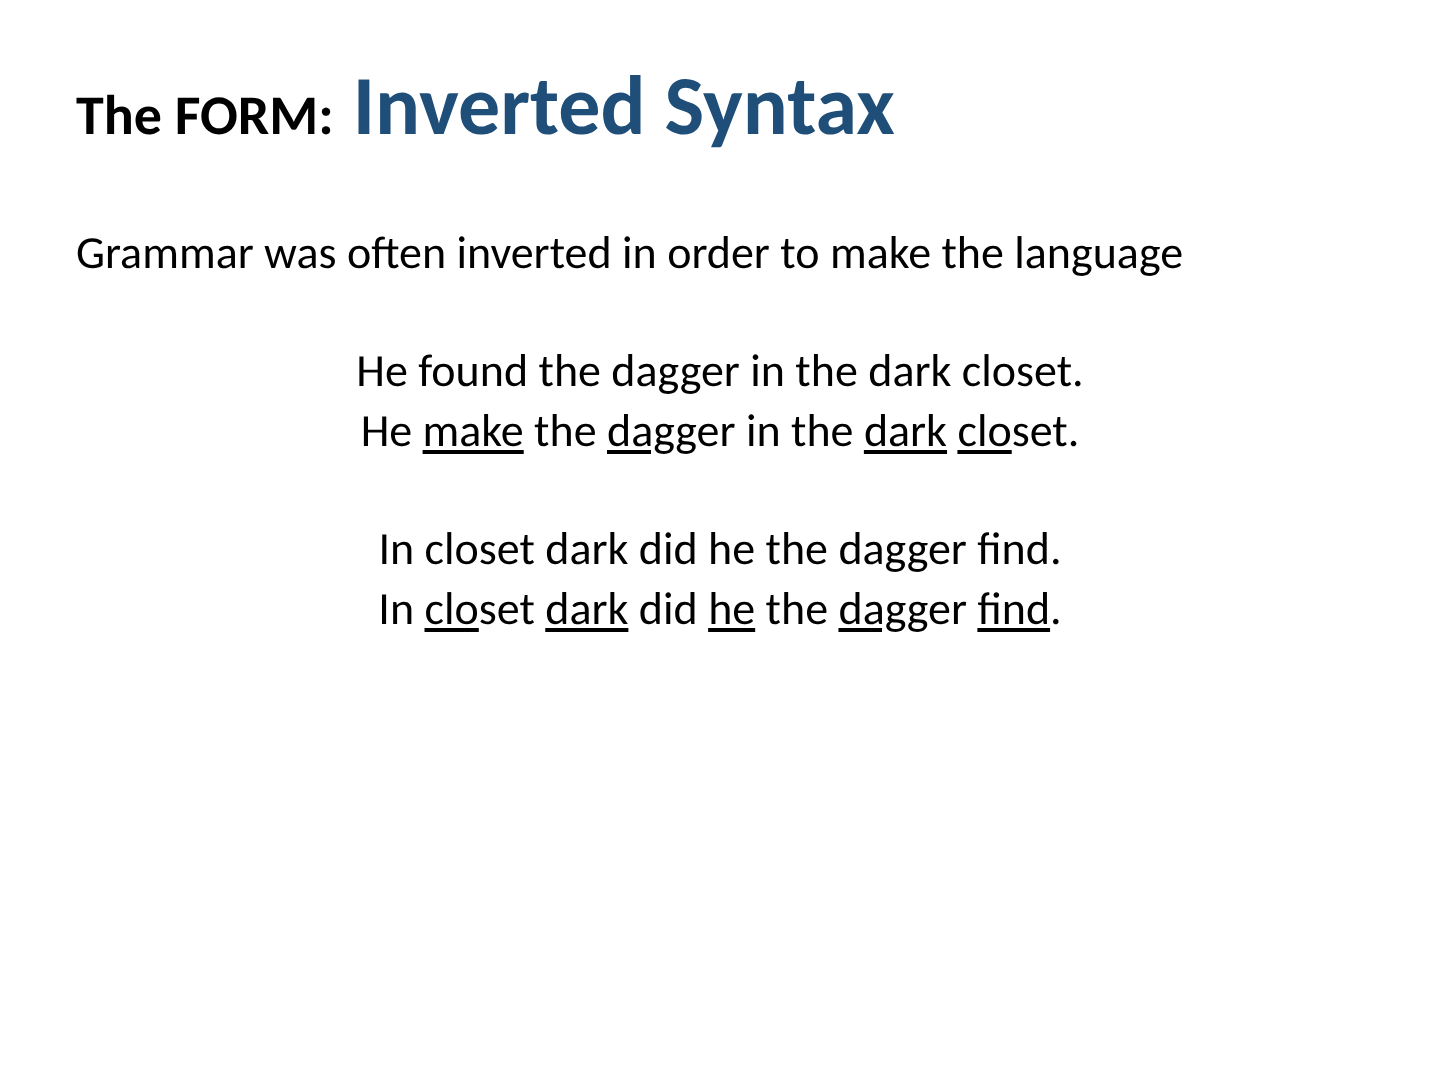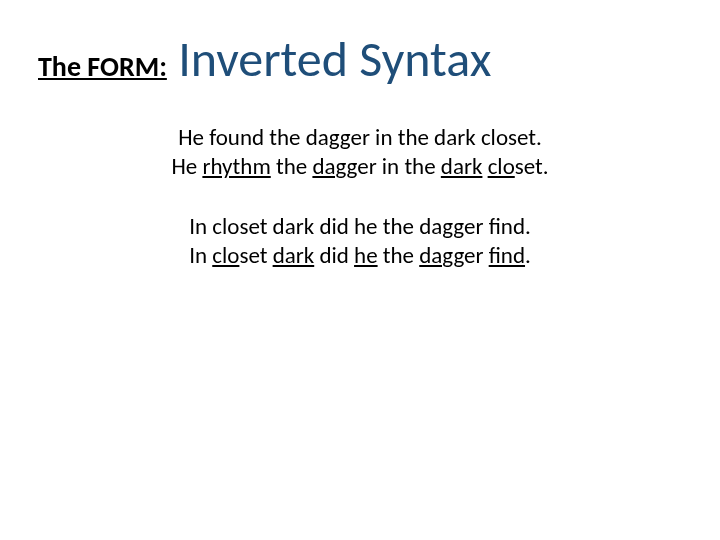--- a/index.html
+++ b/index.html
@@ -16,27 +16,26 @@
     width: 720px;
     height: 540px;
     padding: 28px 38px 20px 38px;
   }
   .title-line {
     margin: 0 0 34px 0;
     white-space: nowrap;
   }
   .title-label {
     font-size: 28px;
-    text-decoration: underline;
     color: #000;
   }
   .title-main {
-    font-size: 50px;
+    font-size: 42px;
     color: #1f4e79;
-    font-weight: 400;
+    font-weight: 700;
   }
   .body p {
     margin: 0;
     font-size: 23px;
     line-height: 1.28;
     color: #000;
   }
   .intro {
     padding-left: 0;
   }
@@ -53,25 +52,26 @@
 
 <div class="slide">
 
   <h1 class="title-line">
     <span class="title-label">The FORM:</span><span class="title-main"> Inverted Syntax</span>
   </h1>
 
   <div class="body">
 
     <div class="intro">
+      <p class="l1">Grammar was often inverted in order to make the language</p>
     </div>
 
     <div class="block">
       <p>He found the dagger in the dark closet.</p>
-      <p><span>He </span><span class="u">rhythm</span><span> the </span><span class="u">dag</span><span>ger in the </span><span class="u">dark</span><span> </span><span class="u">clo</span><span>set.</span></p>
+      <p><span>He </span><span class="u">make</span><span> the </span><span class="u">dag</span><span>ger in the </span><span class="u">dark</span><span> </span><span class="u">clo</span><span>set.</span></p>
     </div>
 
 
     <div class="block">
       <p>In closet dark did he the dagger find.</p>
       <p><span>In </span><span class="u">clo</span><span>set </span><span class="u">dark</span><span> did </span><span class="u">he</span><span> the </span><span class="u">dag</span><span>ger </span><span class="u">find</span><span>.</span></p>
     </div>
 
   </div>
 </div>

